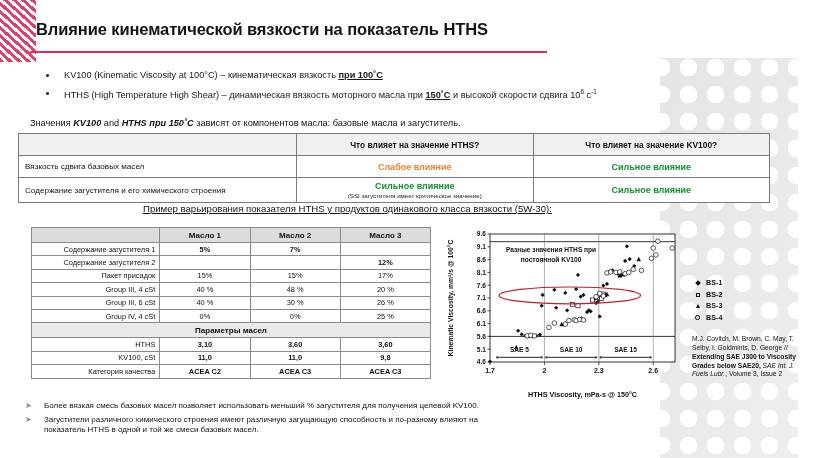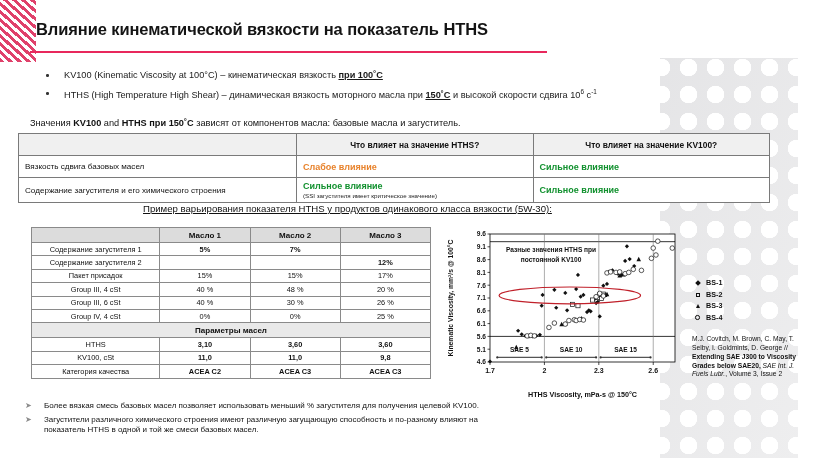--- a/index.html
+++ b/index.html
@@ -75,21 +75,21 @@
     white-space: nowrap;
   }
   .tb .dot {
     position: absolute;
     left: -18px; top: 4px;
     width: 2.6px; height: 2.6px;
     background: #333;
     border-radius: 50%;
   }
   .u { text-decoration: underline; font-weight: bold; }
-  .b { font-weight: bold; }
+  .b { font-weight: bold; font-style: italic; }
   sup, sub { font-size: 6.4px; }
 
   #bullet1 { left: 64px; top: 70px; }
   #bullet2 { left: 64px; top: 88px; }
 
   #lead-line {
     position: absolute;
     left: 30px; top: 118px;
     font-size: 9.2px;
     color: #111;
@@ -122,20 +122,21 @@
     font-weight: bold;
     color: #111;
     text-align: center;
     background: #f0f0f0;
     height: 22px;
   }
   #inf-table .blankhead {
     background: #f0f0f0;
   }
   #inf-table .val {
+    text-align: center;
     font-size: 9px;
     font-weight: bold;
   }
   .c-orange { color: #e8822b; }
   .c-green  { color: #12912f; }
   .subnote {
     display: block;
     font-size: 6.2px;
     font-weight: normal;
     color: #222;
@@ -161,21 +162,21 @@
     table-layout: fixed;
     background: #ffffff;
   }
   #oils-table td {
     border: 1px solid #8a8a8a;
     height: 13.4px;
     padding: 0 4px;
     font-size: 7.4px;
     color: #111;
   }
-  #oils-table .lbl { width: 128px; text-align: center; }
+  #oils-table .lbl { width: 128px; text-align: right; }
   #oils-table .num { text-align: center; width: 90px; }
   #oils-table thead td,
   #oils-table .hdr {
     background: #dcdcdc;
     font-weight: bold;
     font-size: 8px;
     height: 15px;
   }
   #oils-table .hdr-empty { background: #dcdcdc; }
   #oils-table .bold { font-weight: bold; }

